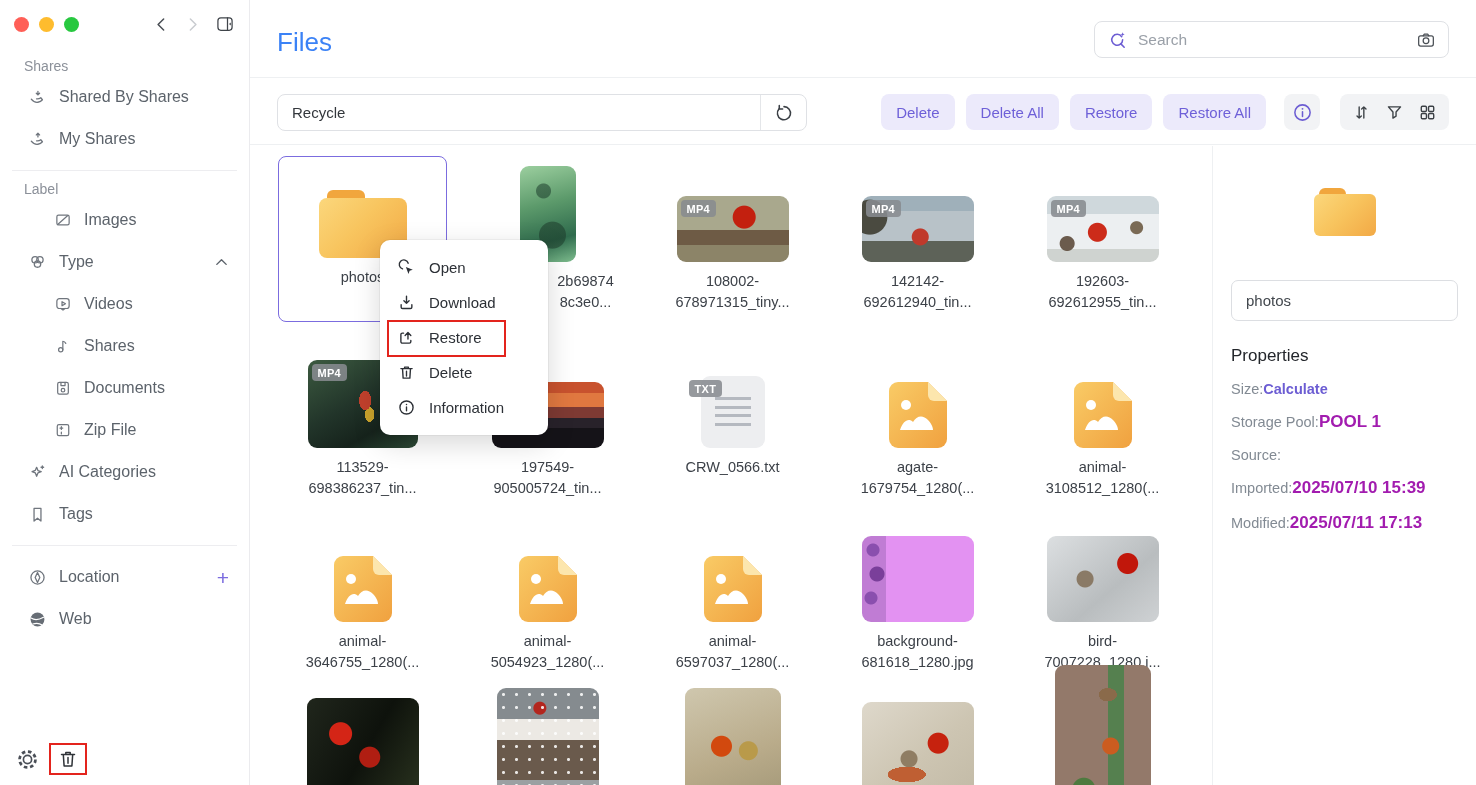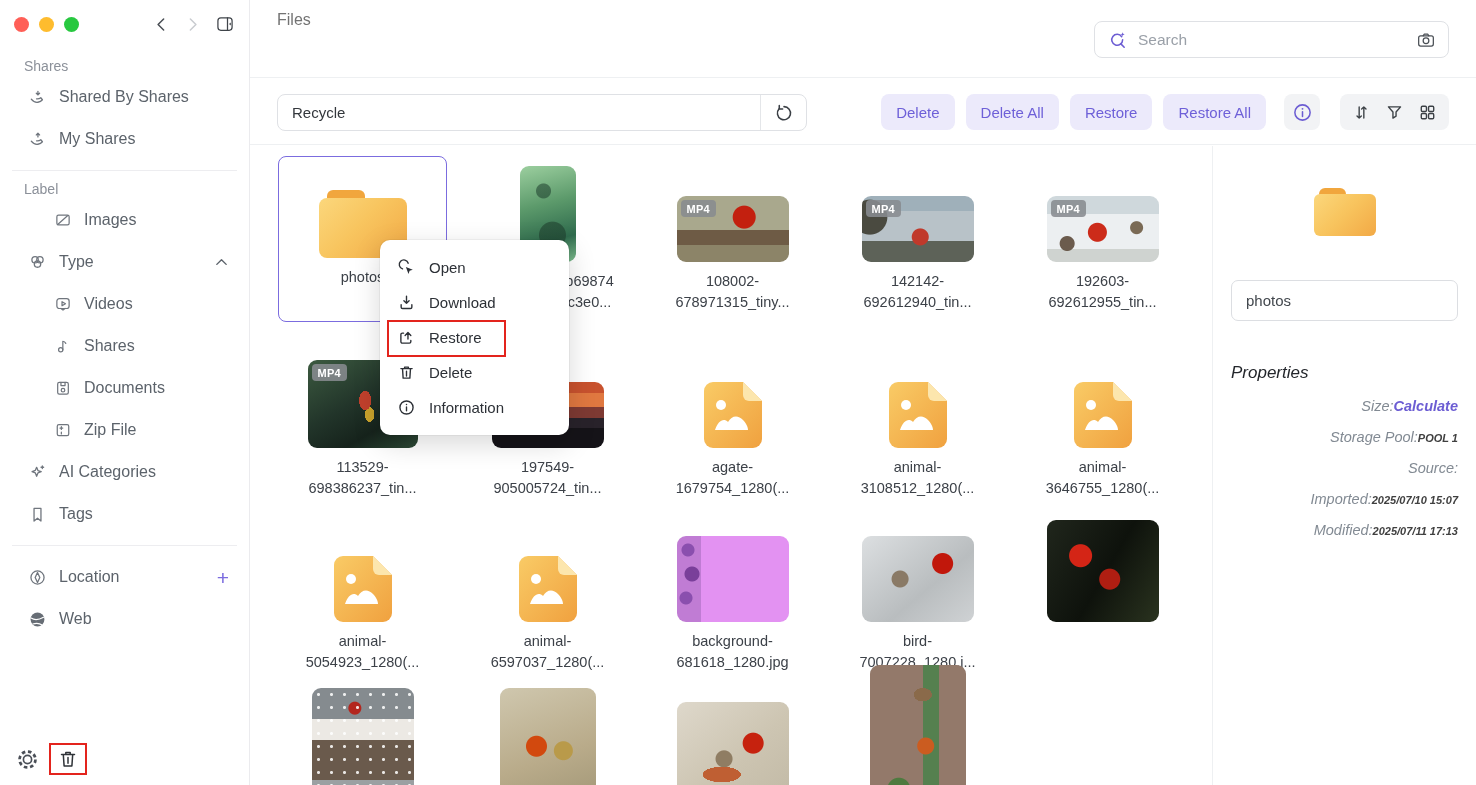--- a/index.html
+++ b/index.html
@@ -20,21 +20,21 @@
   .side-item .si-ic{margin-right:12px;display:flex;}
   .side-item.child{padding-left:54px;}
   .side-item .trail{position:absolute;right:20px;display:flex;}
   .divider{height:1px;background:#ededf0;margin:10px 12px;}
   .bottombar{position:absolute;left:16px;bottom:10px;display:flex;align-items:center;gap:10px;}
   .trash-wrap{border:2px solid #e3241d;padding:3px 6px;display:inline-flex;}
   .plus{color:#7b6cdf;font-size:21px;font-weight:500;line-height:1;}
 
   
   .header{position:absolute;left:250px;top:0;right:0;height:78px;border-bottom:1px solid #eef0f2;background:#fff;}
-  .title{position:absolute;left:27px;top:11px;font-size:16px;font-weight:500;color:#737373;}
+  .title{position:absolute;left:27px;top:27px;font-size:26px;font-weight:500;color:#3b82f6;}
   .search{position:absolute;right:27px;top:21px;width:355px;height:37px;border:1px solid #dfe1e5;border-radius:8px;
           display:flex;align-items:center;padding:0 12px;}
   .search input{flex:1;border:0;outline:0;font-size:15.5px;font-family:inherit;color:#33373c;background:transparent;}
   .search input::placeholder{color:#9aa0a8;}
 
   
   .toolbar{position:absolute;left:250px;top:79px;right:0;height:66px;border-bottom:1px solid #eef0f2;background:#fff;}
   .pathbox{position:absolute;left:27px;top:15px;width:530px;height:37px;border:1px solid #dfe1e5;border-radius:8px;display:flex;align-items:center;}
   .pathbox input{flex:1;border:0;outline:0;font-size:15px;color:#33373c;padding:0 14px;font-family:inherit;background:transparent;}
   .path-refresh{width:46px;height:100%;border-left:1px solid #e4e6e9;display:flex;align-items:center;justify-content:center;cursor:pointer;}
@@ -132,36 +132,36 @@
     linear-gradient(140deg,#ded8cb 0%,#cdc5b2 55%,#c2baa6 100%);}
   .th-cardinal-wall{background:
     radial-gradient(circle at 30% 92%,#4e7a3f 0 11px,transparent 12px),
     radial-gradient(ellipse 15px 11px at 55% 22%,#8a6a4a 0 60%,transparent 61%),
     radial-gradient(circle at 58% 60%,#cb5c20 0 8px,transparent 9px),
     linear-gradient(90deg,#93796a 0 55%,#55804f 55% 72%,#93796a 72%);}
   
   .imgfile{width:58px;height:66px;}
 
   
-  .ctx{position:absolute;left:380px;top:240px;width:189px;background:#fff;border-radius:10px;
+  .ctx{position:absolute;left:380px;top:240px;width:168px;background:#fff;border-radius:10px;
        box-shadow:0 8px 28px rgba(0,0,0,.16),0 0 0 1px rgba(0,0,0,.04);padding:10px 8px;z-index:40;}
   .ctx-item{display:flex;align-items:center;gap:13px;height:35px;padding:0 8px;font-size:15px;color:#2c3036;cursor:pointer;position:relative;border-radius:6px;}
   .ctx-item .mi{display:flex;width:20px;justify-content:center;}
   .ctx-item.hl::after{content:"";position:absolute;left:-1px;top:0;width:115px;height:33px;border:2px solid #e3241d;}
   .mst{fill:none;stroke:#2c3036;stroke-width:1.6;stroke-linecap:round;stroke-linejoin:round;}
 
   
   .details{position:absolute;right:0;top:146px;width:264px;bottom:0;border-left:1px solid #eef0f2;background:#fff;padding:0 18px;}
   .details .big-ic{margin:42px auto 0;display:flex;justify-content:center;}
   .name-input{margin-top:44px;width:100%;height:41px;border:1px solid #dcdee2;border-radius:7px;padding:0 14px;
               font-size:15px;color:#42474d;font-family:inherit;outline:0;background:#fff;}
-  .props-head{margin-top:42px;font-size:17px;font-weight:500;color:#23262b;font-style:italic;}
-  .prow{display:flex;justify-content:flex-end;align-items:baseline;margin-top:15px;font-size:14.5px;font-style:italic;}
+  .props-head{margin-top:25px;font-size:17px;font-weight:500;color:#23262b;}
+  .prow{display:flex;justify-content:flex-start;align-items:baseline;margin-top:15px;font-size:14.5px;}
   .prow .pl{color:#828a93;}
-  .prow .pv{color:#404040;font-weight:700;font-size:11px;}
+  .prow .pv{color:#a21caf;font-weight:700;font-size:17px;}
   .prow .pv.link{color:#6c5dd3;font-weight:600;font-size:14.5px;cursor:pointer;}
 </style>
 </head>
 <body>
 
 <div class="app">
 
   <div class="sidebar">
     <div class="winrow">
       <span class="light" style="background:#ff5f57"></span>
@@ -490,20 +490,35 @@
         </div>
       </div>
       <div class="label">
         <div class="l1">197549-</div>
             <div class="l2">905005724_tin...</div>
       </div>
     </div>
         <div class="cell">
       <div class="thumb-zone">
 
+        <div class="v v-txt">
+          <span class="badge">TXT</span>
+          <div class="txt-ic">
+                <div class="txt-lines"></div>
+              </div>
+        </div>
+
+      </div>
+      <div class="label">
+        <div class="l1">CRW_0566.txt</div>
+      </div>
+    </div>
+        <div class="cell">
+      <div class="thumb-zone">
+
         <div class="v v-image-file">
           <svg class="imgfile" viewBox="0 0 58 66">
             <defs>
                   <linearGradient id="gimg" x1="0" y1="0" x2="1" y2="1">
               <stop offset="0" stop-color="#f9cb66"></stop>
                     <stop offset="1" stop-color="#f0a13f"></stop>
                   </linearGradient>
                 </defs>
             <path d="M9 0h30l19 19v38a9 9 0 0 1-9 9H9a9 9 0 0 1-9-9V9a9 9 0 0 1 9-9z" fill="url(#gimg)"></path>
             <path d="M39 0l19 19H45a6 6 0 0 1-6-6V0z" fill="#fce6ad"></path>
@@ -751,21 +766,21 @@
     <div class="prow">
       <span class="pl">Storage Pool:</span>
       <span class="pv">POOL 1</span>
     </div>
     <div class="prow">
       <span class="pl">Source:</span>
       <span class="pv"></span>
     </div>
     <div class="prow">
       <span class="pl">Imported:</span>
-      <span class="pv">2025/07/10 15:07</span>
+      <span class="pv">2025/07/10 15:39</span>
     </div>
     <div class="prow">
       <span class="pl">Modified:</span>
       <span class="pv">2025/07/11 17:13</span>
     </div>
   </div>
 
 </div>
 
 </body></html>

